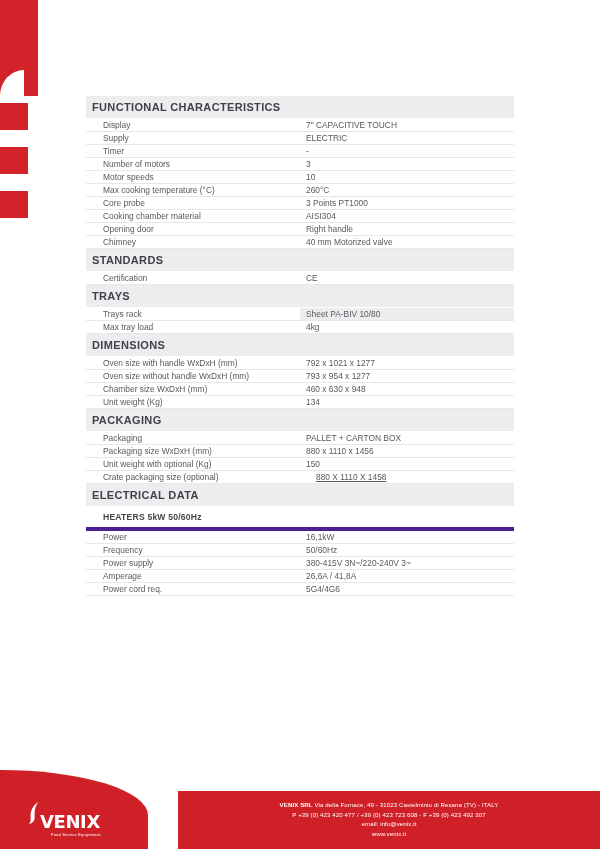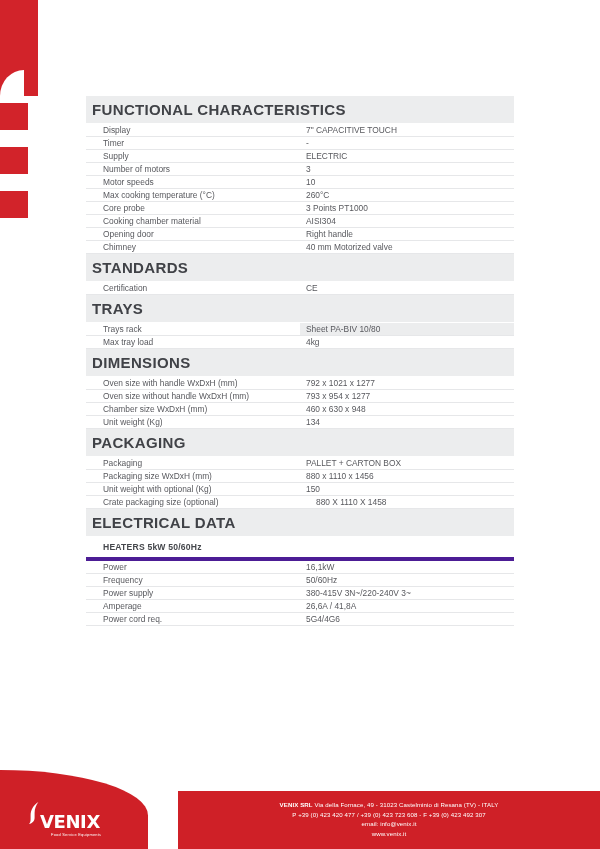--- a/index.html
+++ b/index.html
@@ -55,21 +55,21 @@
     border-collapse: collapse;
     table-layout: fixed;
   }
   .spec-table td {
     padding: 0;
     vertical-align: middle;
   }
 
   tr.section-row > td {
     background: #ecedee;
-    font-size: 15px;
+    font-size: 11px;
     font-weight: bold;
     letter-spacing: .35px;
     color: #404247;
     padding: 5px 0 5px 6px;
     border-bottom: 1px solid #ffffff;
   }
 
   tr.sub-row > td {
     background: #ffffff;
     font-size: 8.6px;
@@ -82,21 +82,21 @@
 
   tr.data-row > td {
     font-size: 8.4px;
     color: #58595e;
     padding: 1px 0;
     border-bottom: 1px solid #e6e7e9;
   }
   tr.data-row td.label { padding-left: 17px; width: 266px; }
   tr.data-row td.value { padding-left: 6px; }
   tr.data-row.highlight td.value { background: #ecedee; }
-  tr.data-row td.value.indent { padding-left: 16px; }
+  tr.data-row td.value.indent { padding-left: 16px; text-decoration: underline; }
 
   
   #footer { position: absolute; left: 0; bottom: 0; width: 576px; height: 79px; }
 
   .footer-band {
     position: absolute;
     left: 178px; top: 21px;
     width: 422px; height: 58px;
     background: #cf2027;
     color: #ffffff;
@@ -158,26 +158,26 @@
   <table class="spec-table">
     <tbody id="spec-body">
         <tr class="section-row">
           <td colspan="2">FUNCTIONAL CHARACTERISTICS</td>
         </tr>
         <tr class="data-row">
           <td class="label">Display</td>
           <td class="value">7" CAPACITIVE TOUCH</td>
         </tr>
         <tr class="data-row">
+          <td class="label">Supply</td>
+          <td class="value">ELECTRIC</td>
+        </tr>
+        <tr class="data-row">
           <td class="label">Timer</td>
           <td class="value">-</td>
-        </tr>
-        <tr class="data-row">
-          <td class="label">Supply</td>
-          <td class="value">ELECTRIC</td>
         </tr>
         <tr class="data-row">
           <td class="label">Number of motors</td>
           <td class="value">3</td>
         </tr>
         <tr class="data-row">
           <td class="label">Motor speeds</td>
           <td class="value">10</td>
         </tr>
         <tr class="data-row">

